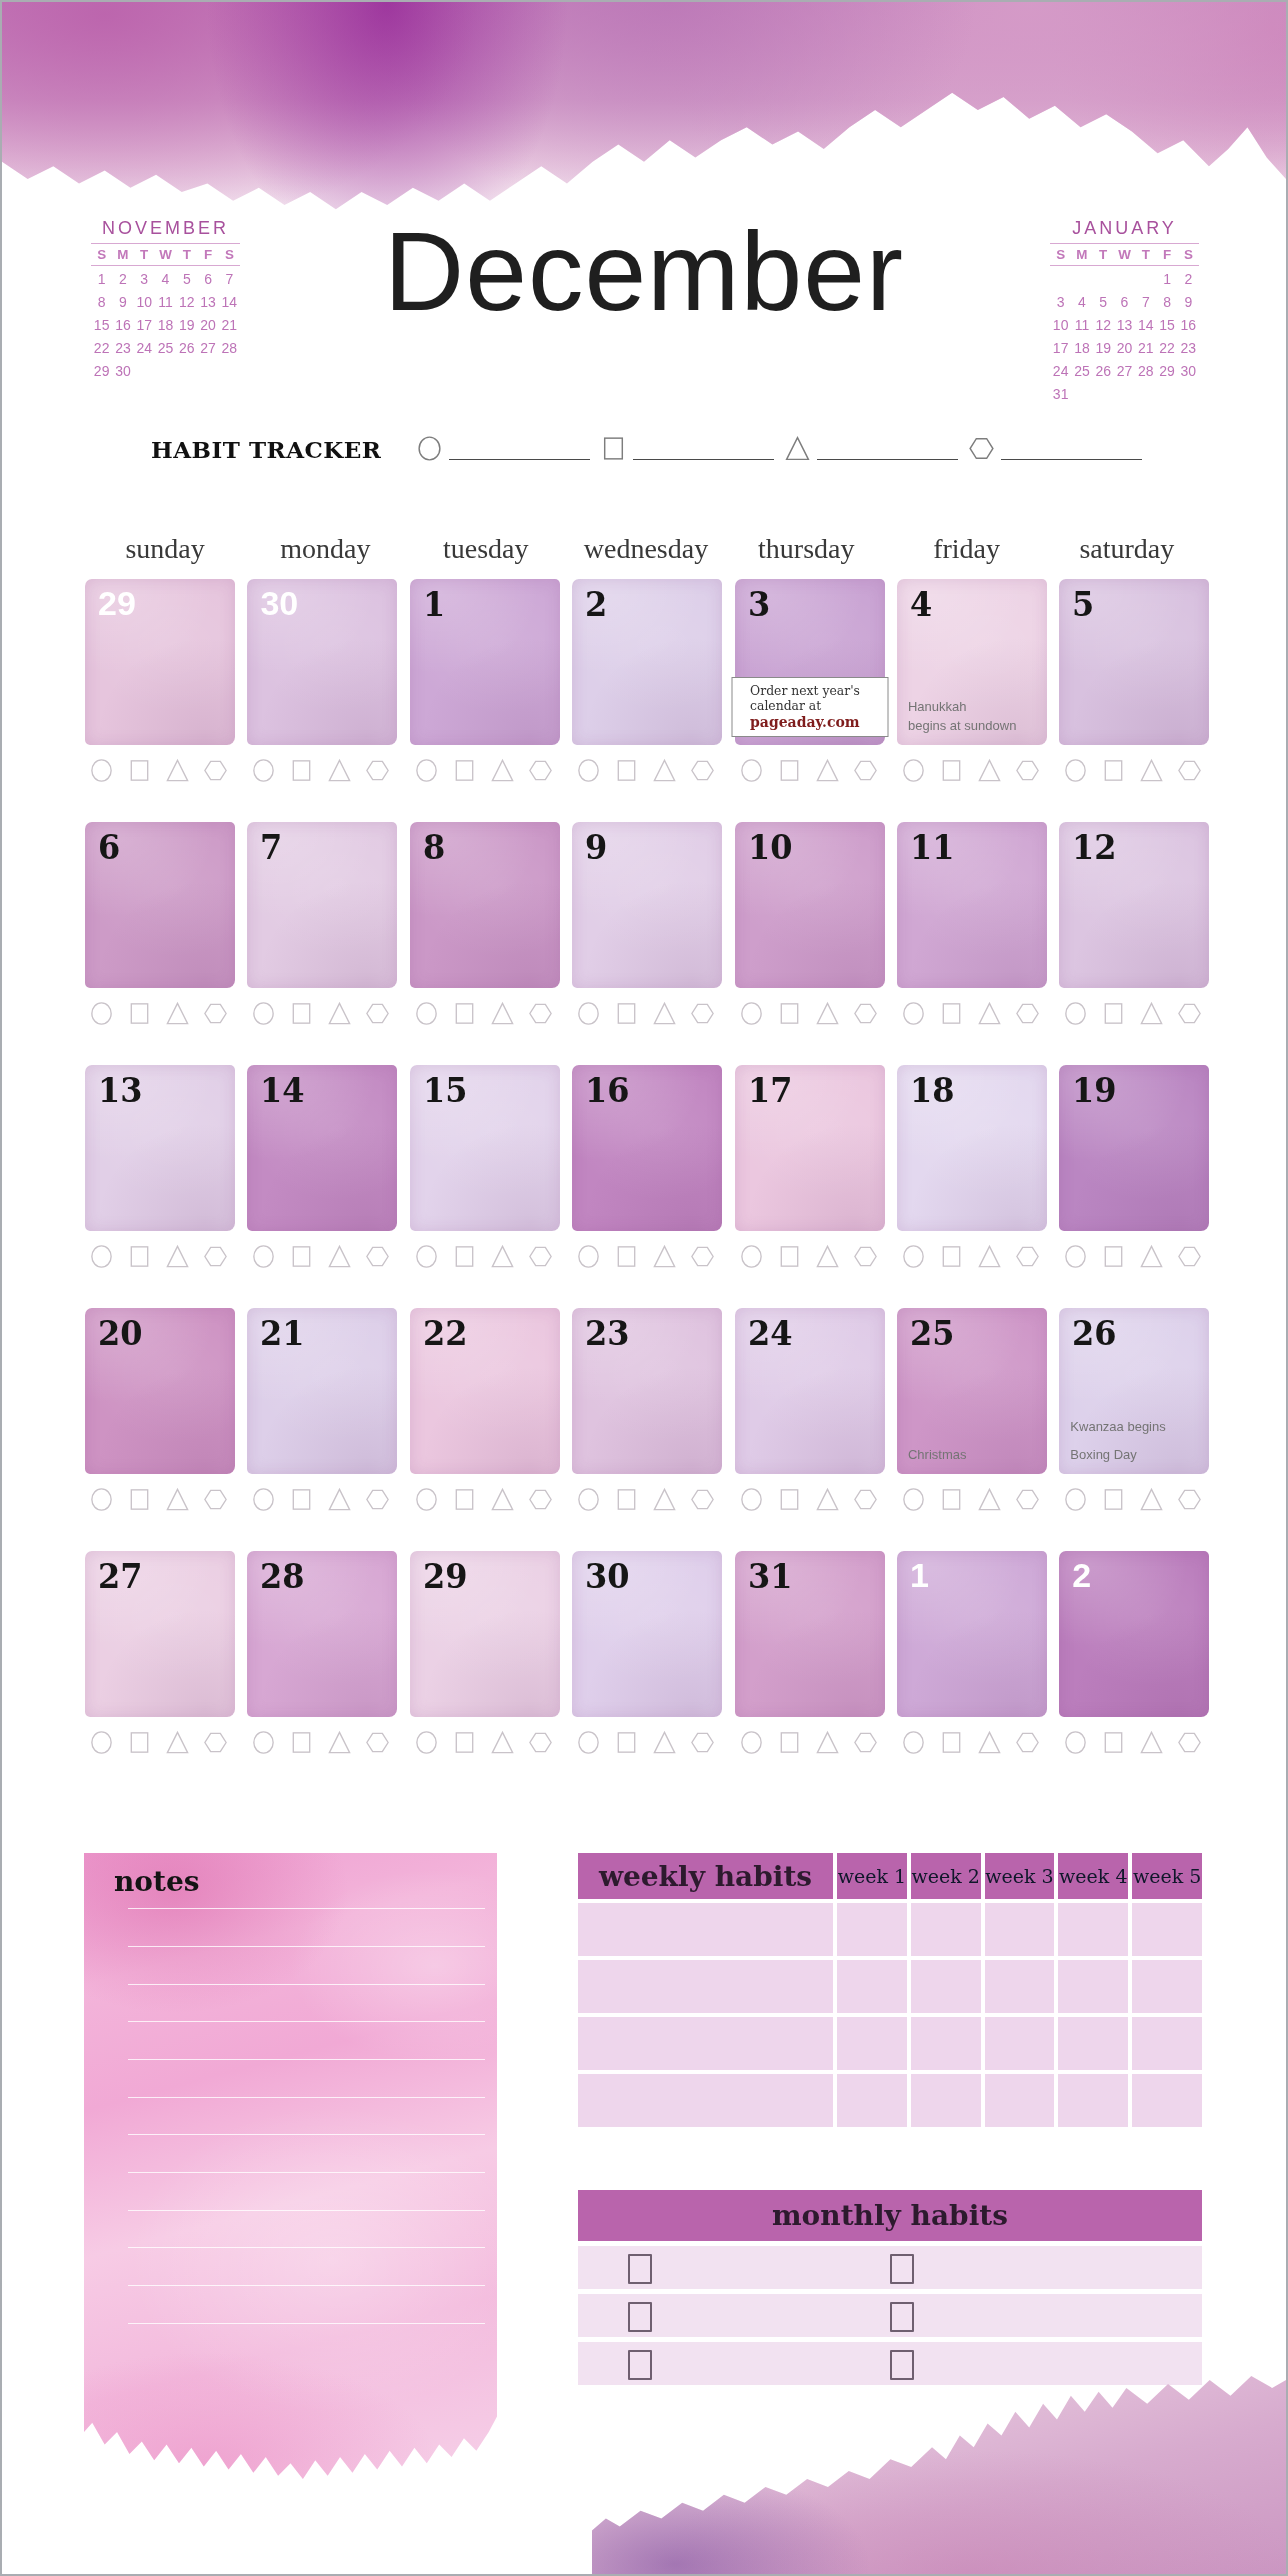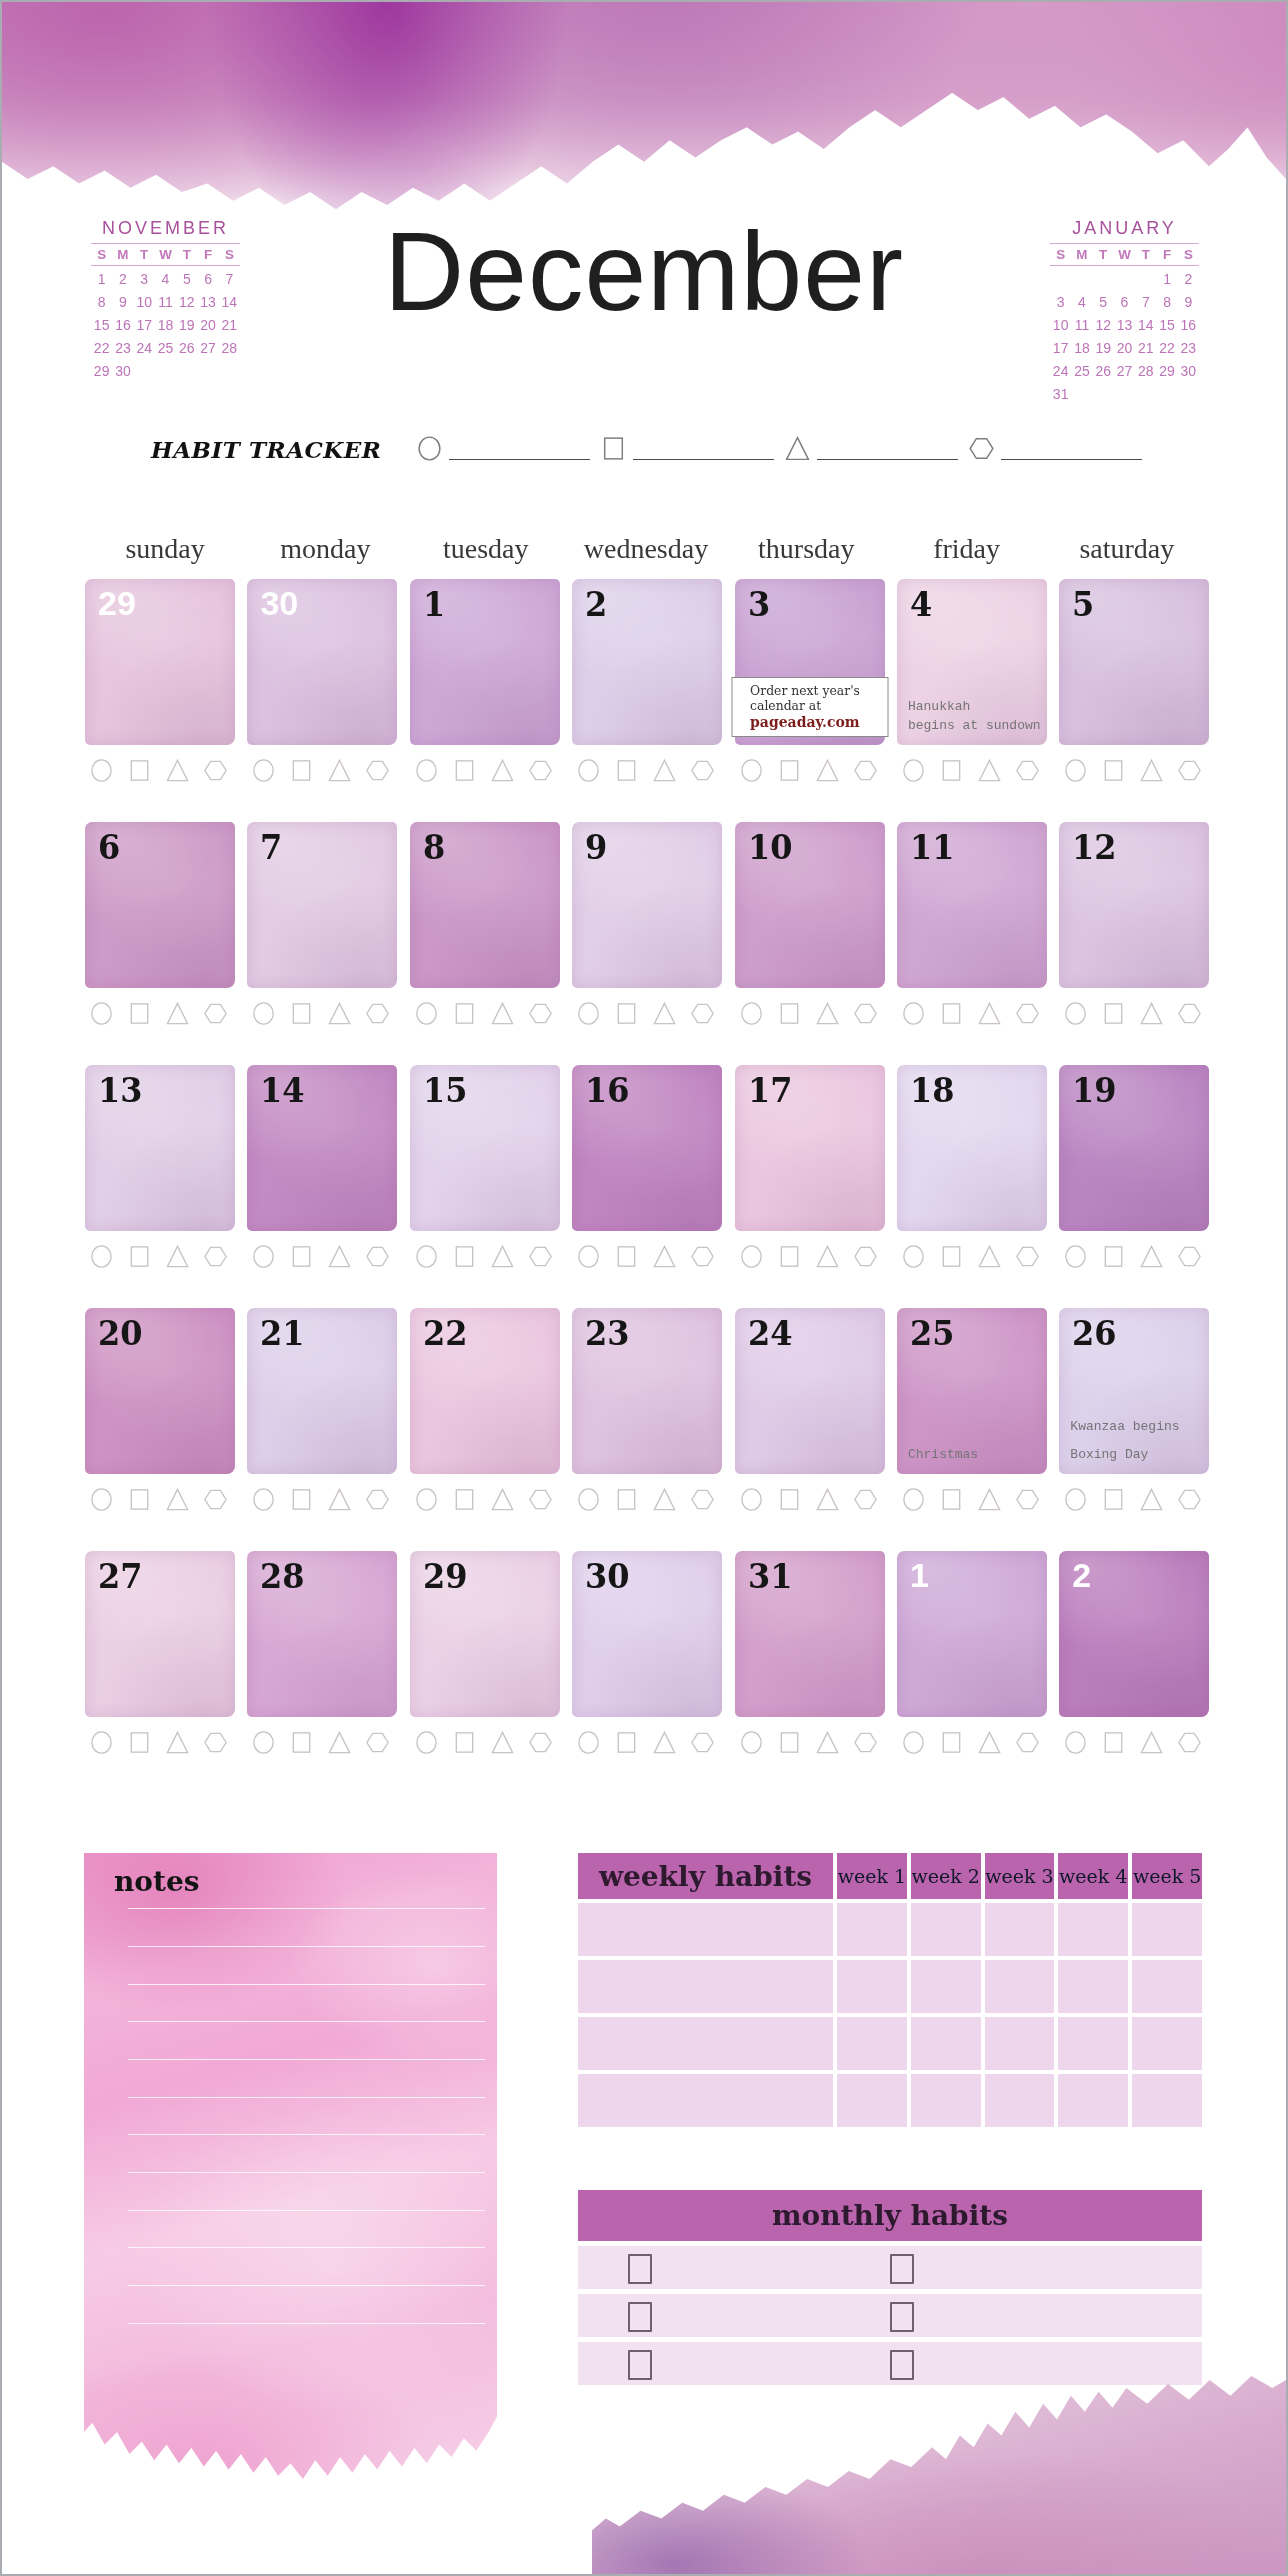--- a/index.html
+++ b/index.html
@@ -34,39 +34,39 @@
   .mini-right{left:1048px;}
   .mini-title{font-size:18px;letter-spacing:3px;color:#a8519d;padding-bottom:4px;}
   .mini-dow{display:grid;grid-template-columns:repeat(7,1fr);border-top:1.5px solid #d8a8d2;border-bottom:1.5px solid #d8a8d2;padding:3px 0;color:#c278ba;font-size:13.4px;font-weight:700;}
   .mini-days{display:grid;grid-template-columns:repeat(7,1fr);font-size:14px;color:#bd73b7;line-height:1.65;padding-top:2px;}
   
   .title-block{position:absolute;left:0;right:0;top:214px;text-align:center;}
   .month-title{font-size:111px;font-weight:100;color:#1f1f1f;line-height:1.02;letter-spacing:1px;}
   .year-title{font-size:33px;letter-spacing:13px;text-indent:13px;color:#4c4c4c;margin-top:10px;}
   
   .tracker-row{position:absolute;left:149px;top:432px;width:991px;display:flex;align-items:flex-end;}
-  .tracker-label{font-family:"DejaVu Serif",serif;font-weight:700;font-size:23px;letter-spacing:0.5px;color:#111;margin-right:34px;white-space:nowrap;font-style:italic;}
+  .tracker-label{font-family:"DejaVu Serif",serif;font-weight:700;font-size:23px;letter-spacing:0.5px;color:#111;margin-right:34px;white-space:nowrap;}
   .tracker-items{flex:1;display:flex;justify-content:space-between;align-items:flex-end;}
   .tracker-item{display:flex;align-items:flex-end;}
   .tracker-item svg{width:29px;height:29px;color:#7d7d7d;}
   .t-line{width:141px;border-bottom:1.8px solid #4a4a4a;margin:0 0 3px 5px;}
   
   .dow-row{position:absolute;left:83px;top:531px;width:1122px;display:grid;grid-template-columns:repeat(7,1fr);text-align:center;font-family:"Liberation Serif",serif;font-size:28px;color:#393939;}
   .grid{position:absolute;left:83px;top:577px;width:1122px;display:grid;grid-template-columns:repeat(7,150px);grid-template-rows:repeat(5,243px);column-gap:12.4px;}
   .cell{
     height:166px;border-radius:7px 5px 8px 5px;position:relative;
     background-image:
       radial-gradient(120% 90% at 20% 8%, rgba(255,255,255,.22), rgba(255,255,255,0) 55%),
       radial-gradient(120% 100% at 80% 95%, rgba(90,30,90,.10), rgba(90,30,90,0) 60%),
       radial-gradient(100% 70% at 60% 40%, rgba(255,255,255,.10), rgba(255,255,255,0) 60%);
     box-shadow:inset 0 0 16px rgba(120,50,120,.15);
   }
   .num{position:absolute;top:5px;left:13px;font-family:"DejaVu Serif",serif;font-weight:700;font-size:34px;color:#161616;display:inline-block;transform:scaleX(.94);transform-origin:left top;}
   .cell.adjacent .num{color:#ffffff;font-family:"Liberation Sans",sans-serif;transform:none;}
-  .cell-note{position:absolute;left:11px;bottom:9px;font-size:13px;color:#747474;line-height:1.45;text-align:left;font-family:Liberation Mono, monospace;}
+  .cell-note{position:absolute;left:11px;bottom:9px;font-size:13px;color:#747474;line-height:1.45;text-align:left;}
   .cell-note.gap .note-line{margin-bottom:9px;}
   .cell-note.gap .note-line:last-child{margin-bottom:0;}
   .promo{position:absolute;left:50%;transform:translateX(-50%);bottom:8px;width:119px;background:#fff;border:1px solid #8a8a8a;padding:5px 18px;font-family:"DejaVu Serif",serif;font-size:12.4px;color:#333;line-height:1.25;}
   .promo .bold{font-weight:700;font-size:14px;color:#7f1d1d;}
   .cell-shapes{display:flex;gap:11px;margin-top:12px;padding-left:3px;}
   .cell-shapes svg{width:27px;height:27px;color:#c9c3c9;}
   
   .notes-panel{
     position:absolute;left:82px;top:1851px;width:413px;height:626px;
     background:

